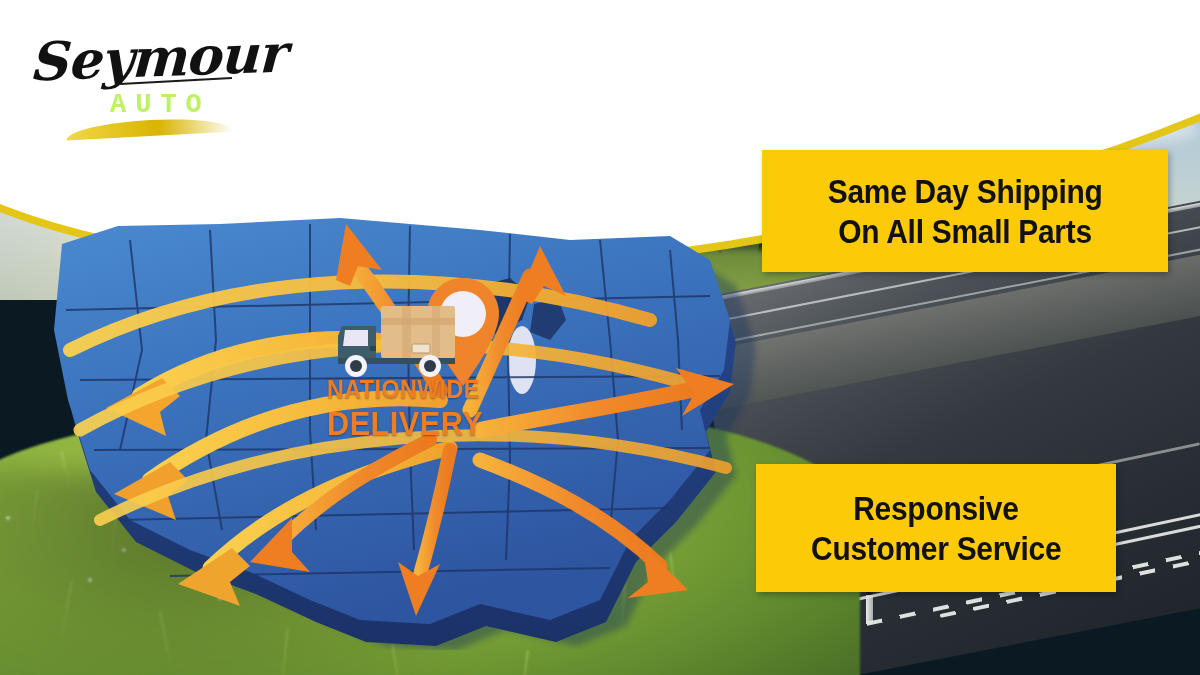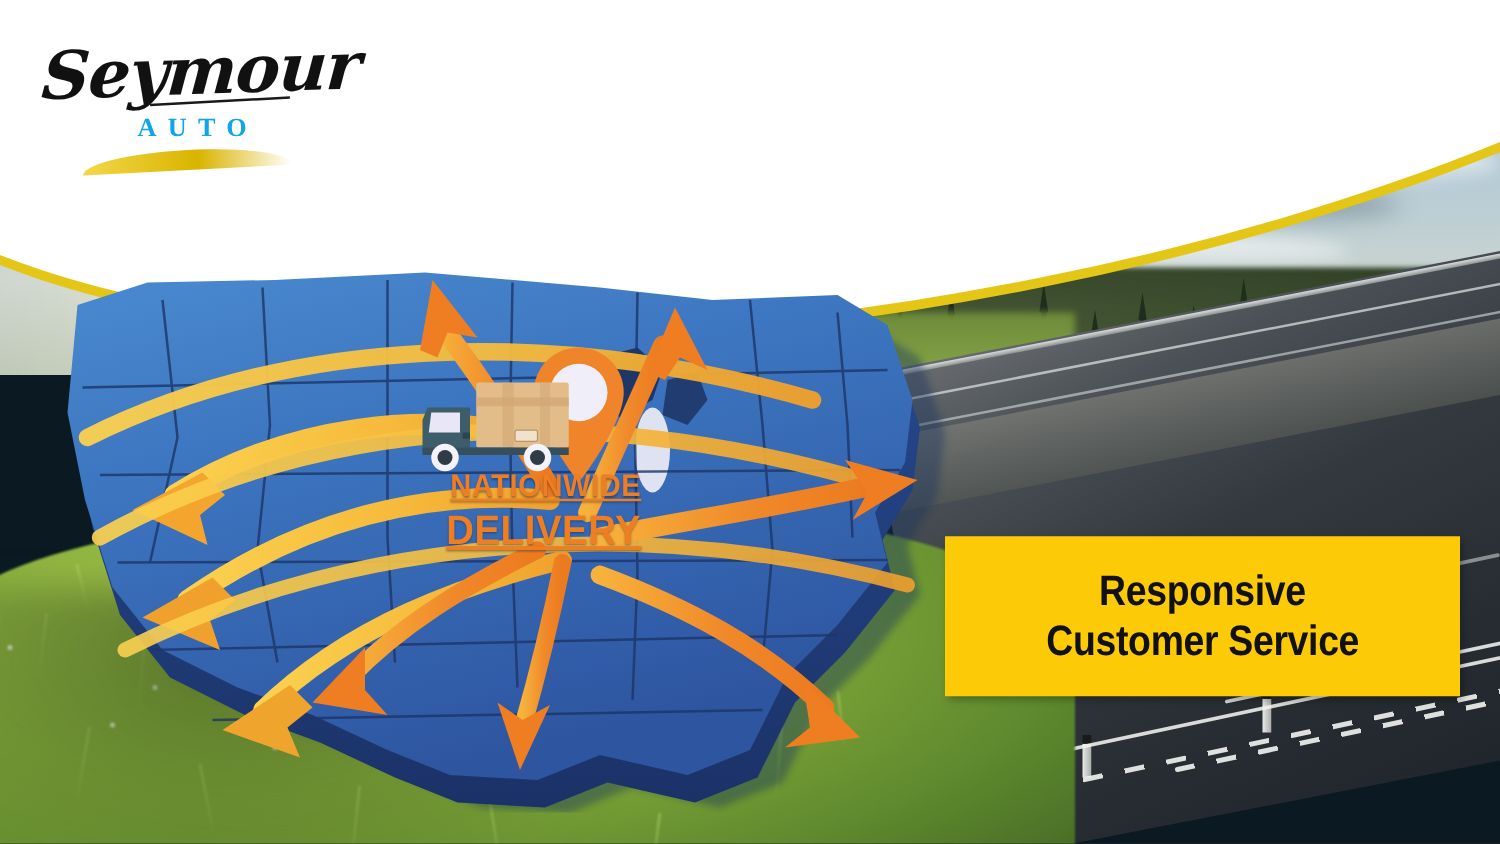--- a/index.html
+++ b/index.html
@@ -123,22 +123,22 @@
   .logo { position:absolute; left:28px; top:20px; width:210px; height:110px; }
   .logo-script {
     position:absolute; left:6px; top:6px;
     font-family:"DejaVu Serif", serif;
     font-style:italic; font-weight:700;
     font-size:53px; color:#111; letter-spacing:-1px;
     transform:skewX(-6deg) rotate(-2deg);
   }
   .logo-auto {
     position:absolute; left:82px; top:70px;
-    font-family:Liberation Serif, serif;
-    font-weight:700; font-size:21px; color:#0ea5e9;
+    font-family:Liberation Mono, monospace;
+    font-weight:700; font-size:27px; color:#bef264;
     letter-spacing:9px;
   }
   .logo-swoosh {
     position:absolute; left:38px; top:100px; width:168px; height:16px;
     background:linear-gradient(to right, #f2d84a, #d9b400 55%, rgba(217,180,0,0));
     border-radius:50% 50% 50% 50% / 100% 100% 0 0;
     transform:rotate(-3deg);
   }
   .logo-underline {
     position:absolute; left:92px; top:60px; width:112px; height:2px; background:#1a1a1a;
@@ -147,22 +147,22 @@
 
   
   .map-wrap { position:absolute; left:10px; top:200px; width:790px; height:450px; }
   .map-svg { position:absolute; left:0; top:0; }
 
   
   .center-badge { position:absolute; left:320px; top:270px; width:200px; height:185px; }
   .pin { position:absolute; left:103px; top:6px; width:80px; height:112px; }
   .truck { position:absolute; left:12px; top:30px; width:130px; height:80px; }
   .badge-text {
-    position:absolute; left:0; top:105px; width:200px; text-align:right;
-    color:#ef7e22; text-shadow:0 1px 2px rgba(10,30,60,.45);text-decoration:underline;
+    position:absolute; left:0; top:105px; width:200px; text-align:left;
+    color:#ef7e22; text-shadow:0 1px 2px rgba(10,30,60,.45);
   }
   .badge-text .l1 {
     font-family:"Liberation Sans", sans-serif;
     font-weight:700; font-size:25px; letter-spacing:.5px;
     transform:scaleX(.93); display:block;
   }
   .badge-text .l2 {
     font-family:"Liberation Sans", sans-serif;
     font-weight:700; font-size:33px; letter-spacing:.5px;
     transform:scaleX(.93); display:block; margin-top:1px;
@@ -181,21 +181,21 @@
     font-family:"Liberation Sans", sans-serif;
     font-weight:700;
     font-size:34px;
     line-height:1.18;
     letter-spacing:-.3px;
     transform:scaleX(.88);
     white-space:nowrap;
   }
   #band-1 { left:762px; top:150px; width:406px; height:122px; }
   #band-2 { left:762px; top:318px; width:406px; height:88px;  }
-  #band-3 { left:756px; top:429px; width:412px; height:128px; }
+  #band-3 { left:756px; top:464px; width:360px; height:128px; }
 </style>
 </head>
 <body>
 
 <div class="stage">
 
   <div class="photo">
 
     <div class="sky"></div>
 
@@ -410,20 +410,24 @@
       <circle cx="98" cy="66" r="11" fill="#f4f2fb"></circle>
         <circle cx="98" cy="66" r="6" fill="#2f3b45"></circle>
     </svg>
 
     <div class="badge-text">
       <span class="l1">NATIONWIDE</span>
       <span class="l2">DELIVERY</span>
     </div>
   </div>
 
+  <div class="band" id="band-1">
+    <span class="line">Same Day Shipping</span>
+    <span class="line">On All Small Parts</span>
+  </div>
 
 
   <div class="band" id="band-3">
     <span class="line">Responsive</span>
     <span class="line">Customer Service</span>
   </div>
 
 </div>
 
 </body></html>

